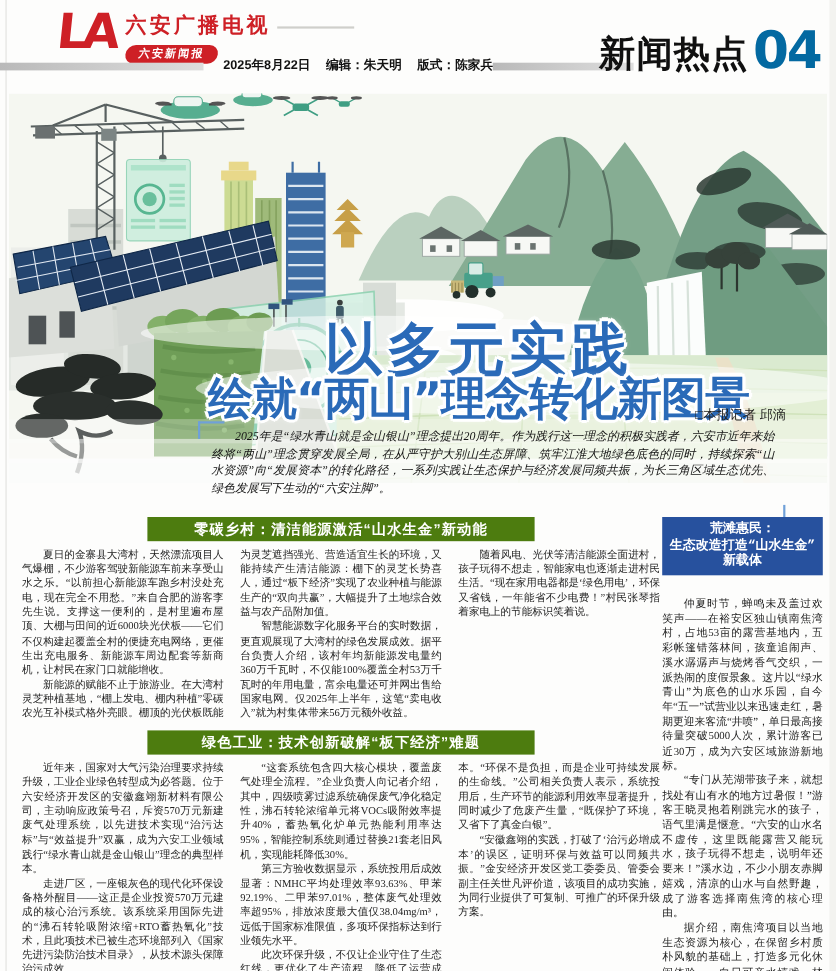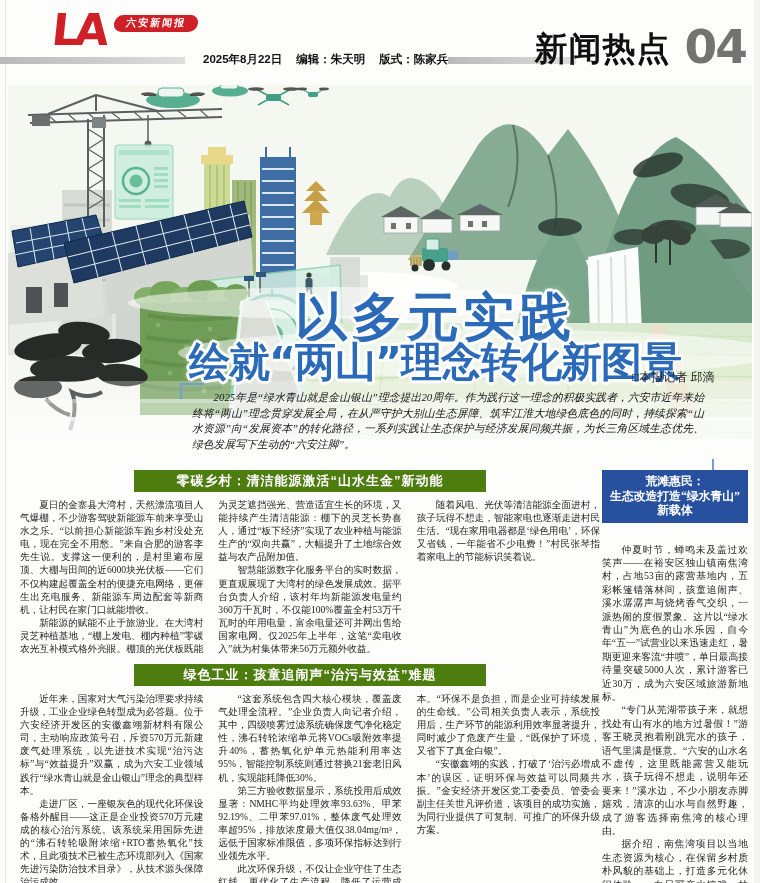--- a/index.html
+++ b/index.html
@@ -23,21 +23,21 @@
   .dateline{position:absolute;left:0;top:52px;width:585px;height:16px;}
   .bar{position:absolute;top:5px;height:7px;background:linear-gradient(90deg,#b9b9b9,#dedede);}
   .bar-left{left:0;width:185px;}
   .bar-right{left:448px;width:128px;}
   .date-text{position:absolute;left:203px;top:0;font-family:"Liberation Sans","DejaVu Sans",sans-serif;
              font-weight:bold;font-size:11.5px;color:#111;white-space:nowrap;}
   .date-text span{margin-right:14px;}
   .brand{position:absolute;right:14px;top:26px;display:flex;align-items:flex-end;
          font-family:"DejaVu Sans",sans-serif;font-weight:900;}
   .brand-name{font-size:33px;color:#101010;letter-spacing:1px;line-height:38px;text-align:center;}
-  .brand-num{font-size:47px;color:#737373;line-height:42px;margin-left:14px;letter-spacing:-2px;}
+  .brand-num{font-size:47px;color:#0369a1;line-height:42px;margin-left:4px;letter-spacing:-2px;}
 
   
   .hero{position:absolute;left:0;top:85px;width:760px;height:385px;}
   .hero svg{position:absolute;left:8px;top:0;}
   .hl{position:absolute;left:120px;width:630px;text-align:center;
       font-family:"DejaVu Sans",sans-serif;font-weight:900;color:#2a6ab8;
       text-shadow:-2px -2px 0 #fff,2px -2px 0 #fff,-2px 2px 0 #fff,2px 2px 0 #fff,
                   0 -3px 0 #fff,0 3px 0 #fff,-3px 0 0 #fff,3px 0 0 #fff,0 0 7px #fff;}
   .hl1{top:198px;font-size:52px;letter-spacing:4px;}
   .hl2{top:250px;font-size:41px;letter-spacing:-1px;}
@@ -58,37 +58,40 @@
   .sec-bar{width:352px;margin:0 auto;background:#4d7c0f;color:#fff;text-align:center;
            font-family:"Liberation Sans","DejaVu Sans",sans-serif;font-weight:bold;
            font-size:13px;line-height:22px;height:22px;letter-spacing:1px;}
   .cols{column-count:3;column-gap:15px;column-fill:auto;overflow:hidden;
         font-size:9.6px;line-height:13.1px;text-align:justify;color:#1d1d1d;}
   .cols p{margin:0;text-indent:2em;}
   .cols1{height:158px;margin-top:6px;margin-bottom:8px;}
   .cols2{height:197px;margin-top:6px;}
   .rightcol{position:absolute;left:602px;top:0;width:146px;}
   .side-box{background:#27519e;color:#fff;text-align:center;padding:4px 2px 5px;
-            font-family:Liberation Serif, serif;font-weight:bold;
+            font-family:Liberation Mono, monospace;font-weight:bold;
             font-size:11.8px;line-height:14.5px;}
   .side-body{margin-top:20px;height:344px;overflow:hidden;font-size:9.8px;line-height:13.4px;
              text-align:justify;color:#1d1d1d;}
   .side-body p{margin:0;text-indent:2em;}
 </style>
 </head>
 <body>
 
 <div class="page">
   <div class="edge-l"></div>
   <div class="edge-r"></div>
 
   <div class="masthead">
     <div class="logo">
       <div class="logo-mono">LA</div>
       <div class="logo-txt">
+        <div>
+          <span class="logo-title">六安广播电视</span><span class="logo-rule"></span>
+        </div>
         <span class="logo-badge">六安新闻报</span>
       </div>
     </div>
     <div class="dateline">
       <div class="bar bar-left"></div>
       <div class="date-text">
         <span>2025年8月22日</span><span>编辑：朱天明</span><span>版式：陈家兵</span>
       </div>
       <div class="bar bar-right"></div>
     </div>
@@ -345,34 +348,34 @@
 
   <div class="content">
     <div class="leftcol">
       <div class="sec-bar">零碳乡村：清洁能源激活“山水生金”新动能</div>
       <div class="cols cols1">
         <p>夏日的金寨县大湾村，天然漂流项目人气爆棚，不少游客驾驶新能源车前来享受山水之乐。“以前担心新能源车跑乡村没处充电，现在完全不用愁。”来自合肥的游客李先生说。支撑这一便利的，是村里遍布屋顶、大棚与田间的近6000块光伏板——它们不仅构建起覆盖全村的便捷充电网络，更催生出充电服务、新能源车周边配套等新商机，让村民在家门口就能增收。</p>
         <p>新能源的赋能不止于旅游业。在大湾村灵芝种植基地，“棚上发电、棚内种植”零碳农光互补模式格外亮眼。棚顶的光伏板既能为灵芝遮挡强光、营造适宜生长的环境，又能持续产生清洁能源：棚下的灵芝长势喜人，通过“板下经济”实现了农业种植与能源生产的“双向共赢”，大幅提升了土地综合效益与农产品附加值。</p>
         <p>智慧能源数字化服务平台的实时数据，更直观展现了大湾村的绿色发展成效。据平台负责人介绍，该村年均新能源发电量约360万千瓦时，不仅能100%覆盖全村53万千瓦时的年用电量，富余电量还可并网出售给国家电网。仅2025年上半年，这笔“卖电收入”就为村集体带来56万元额外收益。</p>
         <p>随着风电、光伏等清洁能源全面进村，孩子玩得不想走，智能家电也逐渐走进村民生活。“现在家用电器都是‘绿色用电’，环保又省钱，一年能省不少电费！”村民张琴指着家电上的节能标识笑着说。</p>
       </div>
-      <div class="sec-bar">绿色工业：孩童追闹声“治污与效益”难题</div>
+      <div class="sec-bar">绿色工业：技术创新破解“板下经济”难题</div>
       <div class="cols cols2">
         <p>近年来，国家对大气污染治理要求持续升级，工业企业绿色转型成为必答题。位于六安经济开发区的安徽鑫翊新材料有限公司，主动响应政策号召，斥资570万元新建废气处理系统，以先进技术实现“治污达标”与“效益提升”双赢，成为六安工业领域践行“绿水青山就是金山银山”理念的典型样本。</p>
         <p>走进厂区，一座银灰色的现代化环保设备格外醒目——这正是企业投资570万元建成的核心治污系统。该系统采用国际先进的“沸石转轮吸附浓缩+RTO蓄热氧化”技术，且此项技术已被生态环境部列入《国家先进污染防治技术目录》，从技术源头保障治污成效。</p>
         <p>“这套系统包含四大核心模块，覆盖废气处理全流程。”企业负责人向记者介绍，其中，四级喷雾过滤系统确保废气净化稳定性，沸石转轮浓缩单元将VOCs吸附效率提升40%，蓄热氧化炉单元热能利用率达95%，智能控制系统则通过替换21套老旧风机，实现能耗降低30%。</p>
         <p>第三方验收数据显示，系统投用后成效显著：NMHC平均处理效率93.63%、甲苯92.19%、二甲苯97.01%，整体废气处理效率超95%，排放浓度最大值仅38.04mg/m³，远低于国家标准限值，多项环保指标达到行业领先水平。</p>
         <p>此次环保升级，不仅让企业守住了生态红线，更优化了生产流程、降低了运营成本。“环保不是负担，而是企业可持续发展的生命线。”公司相关负责人表示，系统投用后，生产环节的能源利用效率显著提升，同时减少了危废产生量，“既保护了环境，又省下了真金白银”。</p>
         <p>“安徽鑫翊的实践，打破了‘治污必增成本’的误区，证明环保与效益可以同频共振。”金安经济开发区党工委委员、管委会副主任关世凡评价道，该项目的成功实施，为同行业提供了可复制、可推广的环保升级方案。</p>
       </div>
     </div>
     <div class="rightcol">
       <div class="side-box">
         <div>荒滩惠民：</div>
-        <div>生态改造打造“绿水青山”</div>
+        <div>生态改造打造“山水生金”</div>
         <div>新载体</div>
       </div>
       <div class="side-body">
         <p>仲夏时节，蝉鸣未及盖过欢笑声——在裕安区独山镇南焦湾村，占地53亩的露营基地内，五彩帐篷错落林间，孩童追闹声、溪水潺潺声与烧烤香气交织，一派热闹的度假景象。这片以“绿水青山”为底色的山水乐园，自今年“五一”试营业以来迅速走红，暑期更迎来客流“井喷”，单日最高接待量突破5000人次，累计游客已近30万，成为六安区域旅游新地标。</p>
         <p>“专门从芜湖带孩子来，就想找处有山有水的地方过暑假！”游客王晓灵抱着刚跳完水的孩子，语气里满是惬意。“六安的山水名不虚传，这里既能露营又能玩水，孩子玩得不想走，说明年还要来！”溪水边，不少小朋友赤脚嬉戏，清凉的山水与自然野趣，成了游客选择南焦湾的核心理由。</p>
         <p>据介绍，南焦湾项目以当地生态资源为核心，在保留乡村质朴风貌的基础上，打造多元化休闲体验——白日可亲水嬉戏、林间露营，感受自然野趣；夜晚则有别样精彩，成为独山镇夜经济的“闪亮名片”。</p>
 
       </div>
     </div>
   </div>

